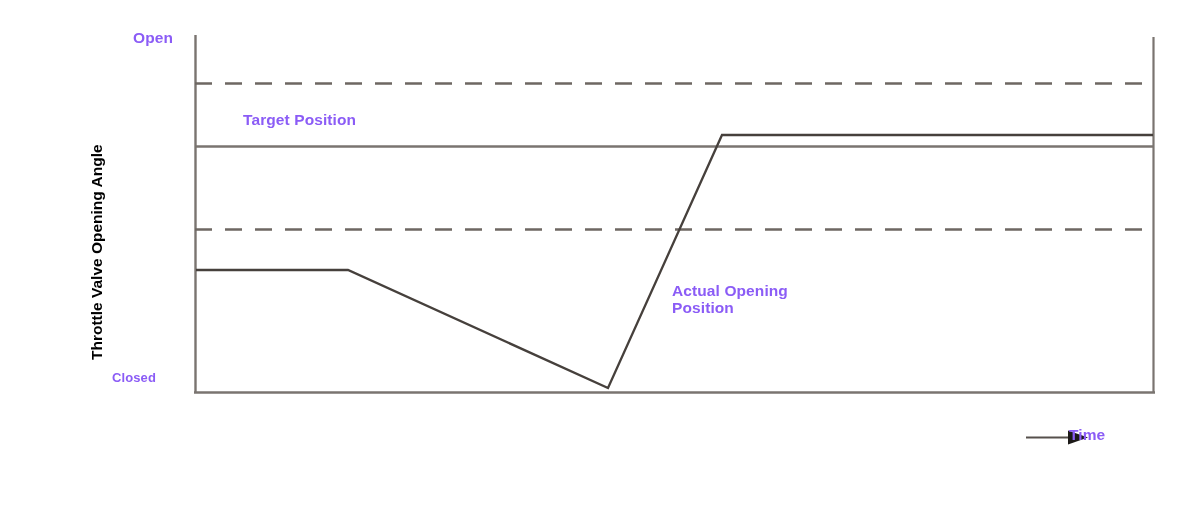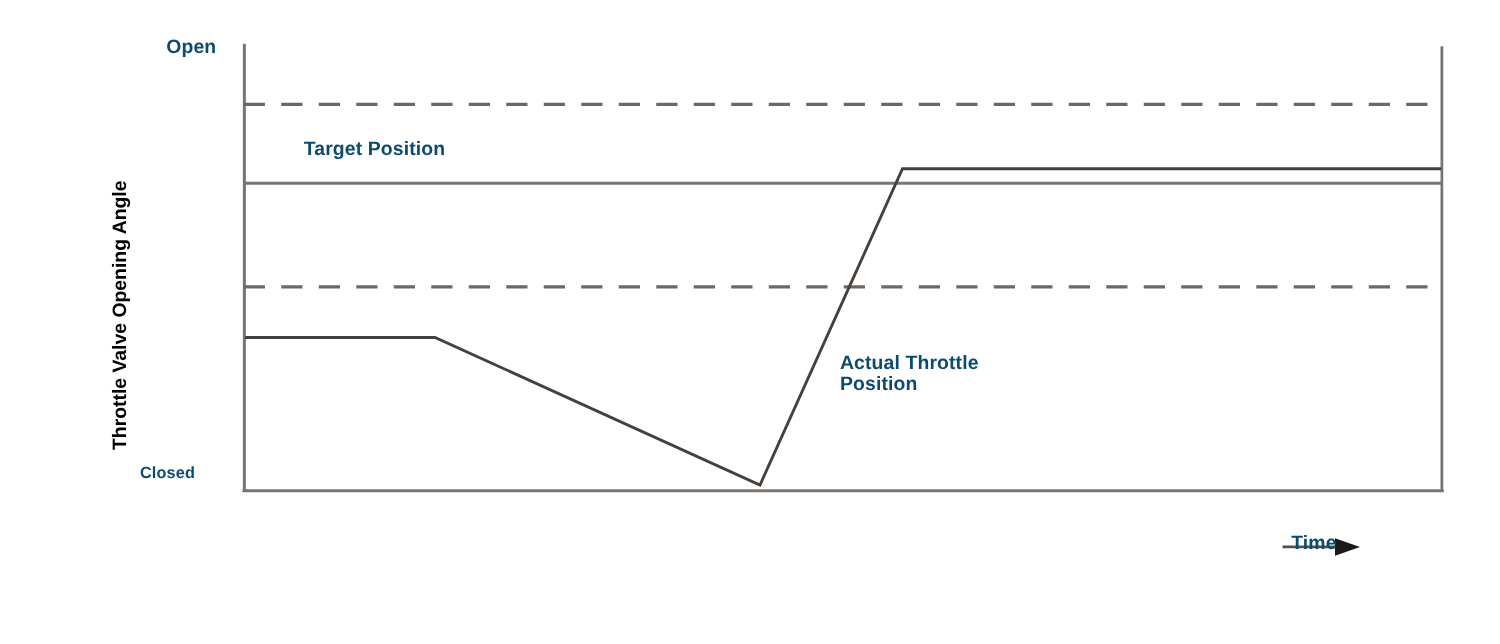--- a/index.html
+++ b/index.html
@@ -24,21 +24,21 @@
     left: 0;
     top: 0;
     width: 1200px;
     height: 515px;
     display: block;
   }
   .txt {
     position: absolute;
     font-family: "Liberation Sans", sans-serif;
     font-weight: bold;
-    color: #0c4a6e;
+    color: #8b5cf6;
     white-space: pre;
     line-height: 1.12;
     letter-spacing: 0.1px;
   }
   #ylabel {
     position: absolute;
     left: 0;
     top: 0;
     width: 400px;
     transform-origin: 0 0;
@@ -64,21 +64,21 @@
     left: 243px;
     top: 111px;
     font-size: 15.5px;
   }
   #label-actual {
     left: 672px;
     top: 282px;
     font-size: 15.5px;
   }
   #label-time {
-    left: 1033px;
+    left: 1069px;
     top: 426px;
     font-size: 15.5px;
   }
 </style>
 </head>
 <body>
 
 <div id="figure">
 
   <svg id="plot-svg" viewBox="0 0 1200 515" xmlns="http://www.w3.org/2000/svg">
@@ -102,18 +102,18 @@
       <polygon points="1068,430.5 1088,437.5 1068,444.5" fill="#1c1a18"></polygon>
     </g>
   </svg>
 
   <div id="ylabel">Throttle Valve Opening Angle</div>
 
   <div class="txt" id="label-open">Open</div>
   <div class="txt" id="label-closed">Closed</div>
 
   <div class="txt" id="label-target">Target Position</div>
-  <div class="txt" id="label-actual">Actual Throttle
+  <div class="txt" id="label-actual">Actual Opening
 Position</div>
 
   <div class="txt" id="label-time">Time</div>
 
 </div>
 
 </body></html>

